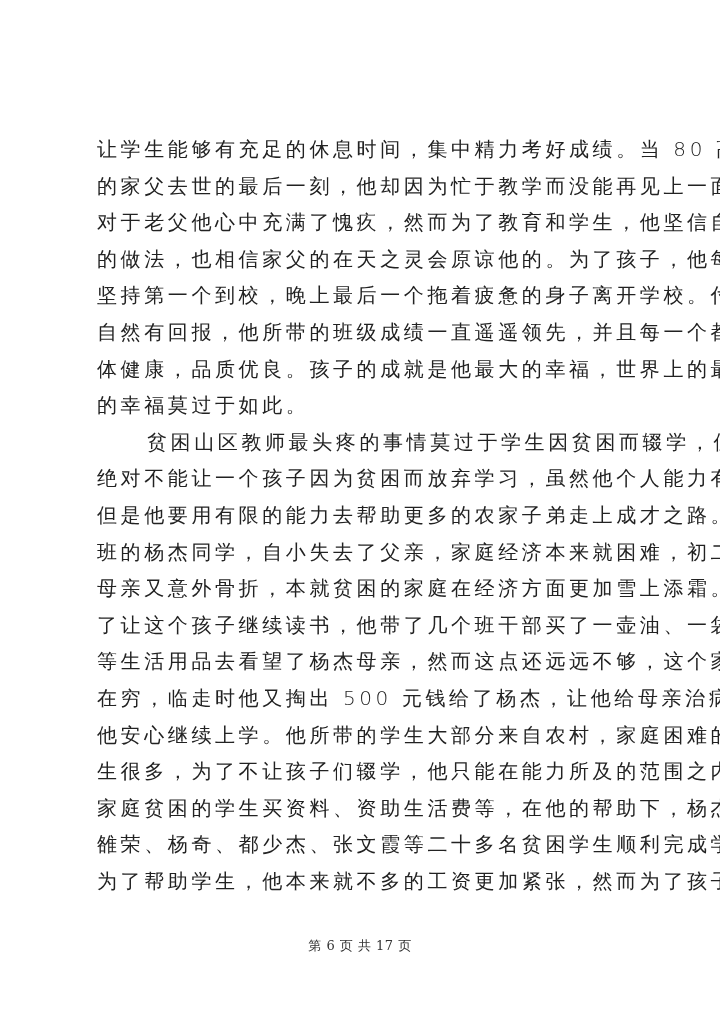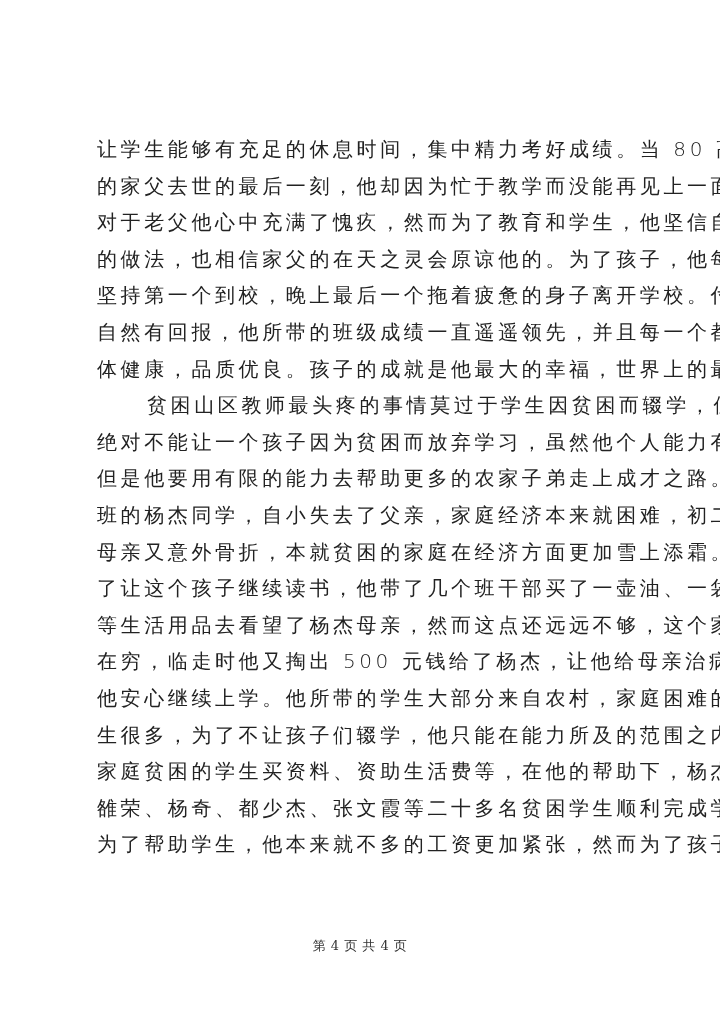--- a/index.html
+++ b/index.html
@@ -58,29 +58,30 @@
 
 <div class="page">
   <div class="body-text">
     <div class="line">让学生能够有充足的休息时间，集中精力考好成绩。当 80 高龄</div>
     <div class="line">的家父去世的最后一刻，他却因为忙于教学而没能再见上一面，</div>
     <div class="line">对于老父他心中充满了愧疚，然而为了教育和学生，他坚信自己</div>
     <div class="line">的做法，也相信家父的在天之灵会原谅他的。为了孩子，他每天</div>
     <div class="line">坚持第一个到校，晚上最后一个拖着疲惫的身子离开学校。付出</div>
     <div class="line">自然有回报，他所带的班级成绩一直遥遥领先，并且每一个都身</div>
     <div class="line">体健康，品质优良。孩子的成就是他最大的幸福，世界上的最大</div>
+    <div class="line">的幸福莫过于如此。</div>
     <div class="line indent">贫困山区教师最头疼的事情莫过于学生因贫困而辍学，但他</div>
     <div class="line">绝对不能让一个孩子因为贫困而放弃学习，虽然他个人能力有限，</div>
     <div class="line">但是他要用有限的能力去帮助更多的农家子弟走上成才之路。他</div>
     <div class="line">班的杨杰同学，自小失去了父亲，家庭经济本来就困难，初二时</div>
     <div class="line">母亲又意外骨折，本就贫困的家庭在经济方面更加雪上添霜。为</div>
     <div class="line">了让这个孩子继续读书，他带了几个班干部买了一壶油、一袋面</div>
     <div class="line">等生活用品去看望了杨杰母亲，然而这点还远远不够，这个家实</div>
     <div class="line">在穷，临走时他又掏出 500 元钱给了杨杰，让他给母亲治病，让</div>
     <div class="line">他安心继续上学。他所带的学生大部分来自农村，家庭困难的学</div>
     <div class="line">生很多，为了不让孩子们辍学，他只能在能力所及的范围之内给</div>
     <div class="line">家庭贫困的学生买资料、资助生活费等，在他的帮助下，杨杰、</div>
     <div class="line">雒荣、杨奇、都少杰、张文霞等二十多名贫困学生顺利完成学业。</div>
     <div class="line">为了帮助学生，他本来就不多的工资更加紧张，然而为了孩子，</div>
   </div>
 
-  <div class="footer">第 4 页  共 4 页</div>
+  <div class="footer">第 6 页  共 17 页</div>
 </div>
 
 </body></html>

